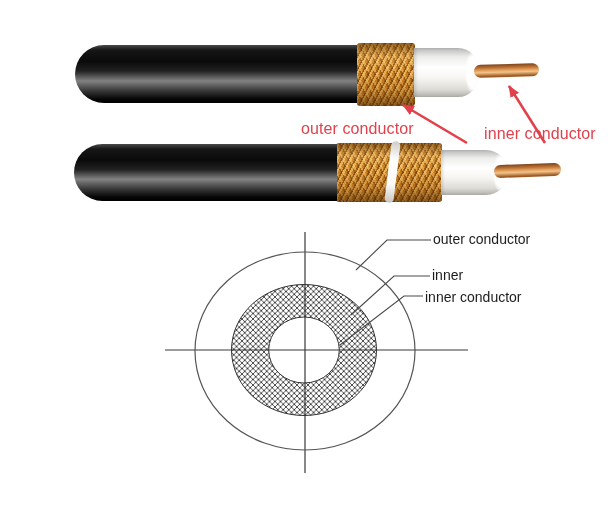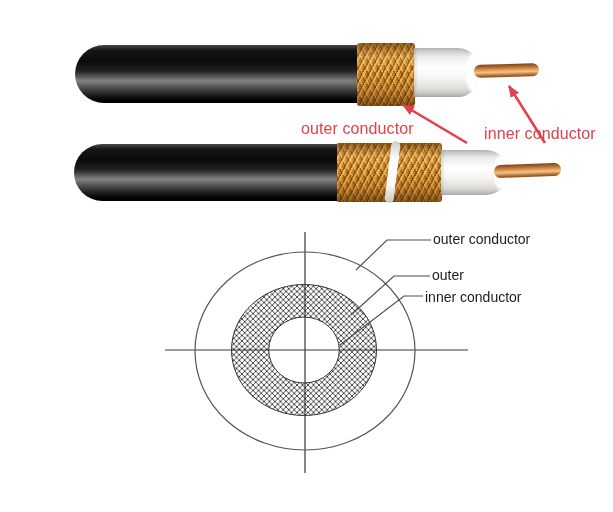--- a/index.html
+++ b/index.html
@@ -107,16 +107,16 @@
 
     <polyline points="409,240 365,240 334,270" fill="none" stroke="#4a4a4a" stroke-width="1.1"></polyline>
     <polyline points="408,276 372,276 329,315" fill="none" stroke="#4a4a4a" stroke-width="1.1"></polyline>
     <polyline points="401,296 382,296 318,345" fill="none" stroke="#4a4a4a" stroke-width="1.1"></polyline>
   </svg>
 
   <div class="red-label red-outer">outer conductor</div>
   <div class="red-label red-inner">inner conductor</div>
 
   <div class="blk-label blk-outer">outer conductor</div>
-  <div class="blk-label blk-medium">outer</div>
+  <div class="blk-label blk-medium">inner</div>
   <div class="blk-label blk-inner">inner conductor</div>
 
 </div>
 
 </body></html>

